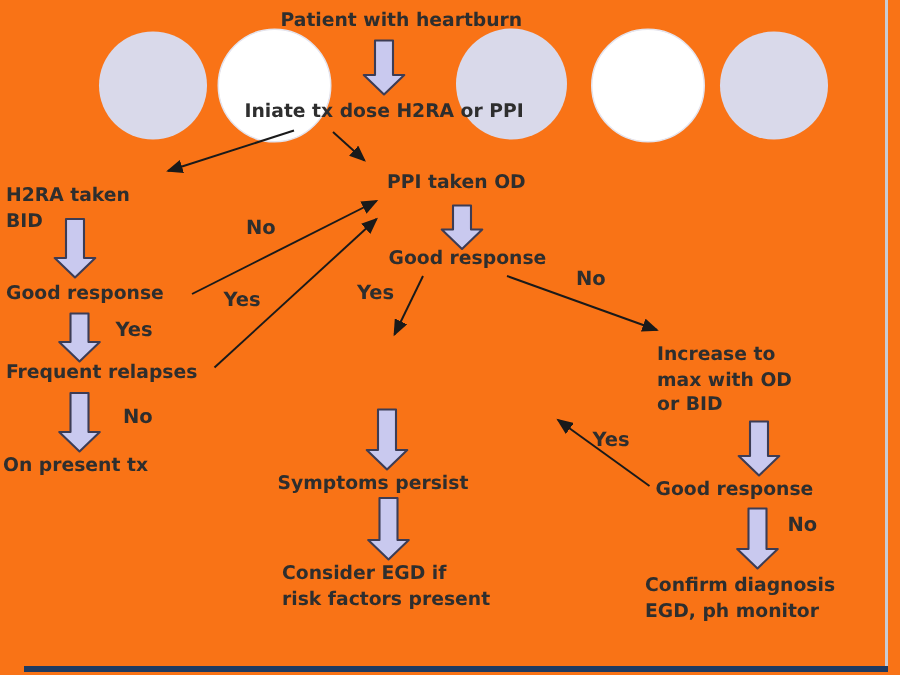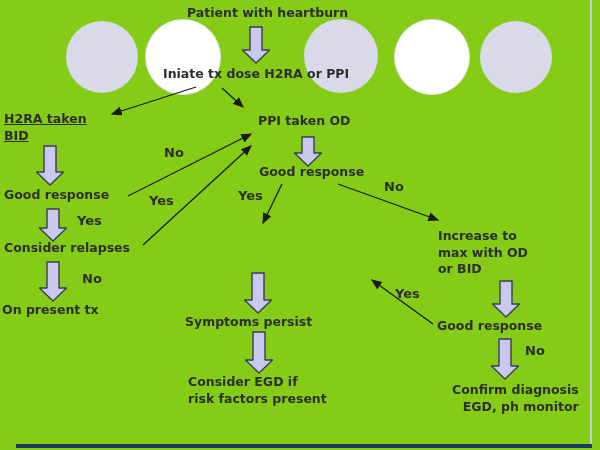--- a/index.html
+++ b/index.html
@@ -1,18 +1,18 @@
 <!DOCTYPE html>
 <html style="--circle-fill: #d9d9ea; --circle-outline: #e4e4ee; --block-arrow-fill: #c9c9ef; --block-arrow-stroke: #3c3c55; --thin-arrow: #1a1a1a; --text: #2e2e2e; --bottom-bar: #1f3a60; --right-border: #c9ccd6;"><head>
 <meta charset="utf-8">
 <style>
   html,body{margin:0;padding:0;background:#fff;}
   #stage{
     position:relative;width:600px;height:450px;overflow:hidden;
-    background:#84cc16;font-family:"DejaVu Sans",sans-serif;
+    background:#f97316;font-family:"DejaVu Sans",sans-serif;
   }
   .circle{position:absolute;border-radius:50%;z-index:1;}
   .circle.filled{background:var(--circle-fill);}
   .circle.outline{background:#fff;border:1px solid var(--circle-outline);}
   #arrow-layer{position:absolute;left:0;top:0;z-index:2;pointer-events:none;}
   .block-arrow{fill:var(--block-arrow-fill);stroke:var(--block-arrow-stroke);stroke-width:1.4;stroke-linejoin:round;}
   .thin{stroke:var(--thin-arrow);stroke-width:1.3;fill:none;}
   .arrowhead-fill{fill:var(--thin-arrow);}
   .txt{
     position:absolute;z-index:3;color:var(--text);
@@ -55,35 +55,35 @@
     <line class="thin" marker-end="url(#ah)" x1="222" y1="88" x2="243" y2="107"></line>
     <line class="thin" marker-end="url(#ah)" x1="128" y1="196" x2="251" y2="134"></line>
     <line class="thin" marker-end="url(#ah)" x1="143" y1="245" x2="251" y2="146"></line>
     <line class="thin" marker-end="url(#ah)" x1="282" y1="184" x2="263" y2="223"></line>
     <line class="thin" marker-end="url(#ah)" x1="338" y1="184" x2="438" y2="220"></line>
     <line class="thin" marker-end="url(#ah)" x1="433" y1="324" x2="372" y2="280"></line>
   </svg>
 
   <div class="txt" style="left:187px;top:5px;">Patient with heartburn</div>
   <div class="txt" style="left:163px;top:66px;">Iniate tx dose H2RA or PPI</div>
-  <div class="txt" style="left:4px;top:111px;text-decoration:underline;">H2RA taken
+  <div class="txt" style="left:4px;top:122px;">H2RA taken
 BID</div>
   <div class="txt" style="left:4px;top:187px;">Good response</div>
-  <div class="txt" style="left:4px;top:240px;">Consider relapses</div>
+  <div class="txt" style="left:4px;top:240px;">Frequent relapses</div>
   <div class="txt" style="left:2px;top:302px;">On present tx</div>
   <div class="txt" style="left:258px;top:113px;">PPI taken OD</div>
   <div class="txt" style="left:259px;top:164px;">Good response</div>
   <div class="txt" style="left:188px;top:374px;">Consider EGD if
 risk factors present</div>
   <div class="txt" style="left:185px;top:314px;">Symptoms persist</div>
   <div class="txt" style="left:438px;top:228px;">Increase to
 max with OD
 or BID</div>
   <div class="txt" style="left:437px;top:318px;">Good response</div>
-  <div class="txt" style="left:452px;top:382px;text-align:right;">Confirm diagnosis
+  <div class="txt" style="left:430px;top:382px;">Confirm diagnosis
 EGD, ph monitor</div>
 
   <div class="txt edge-label" style="left:77px;top:212px;">Yes</div>
   <div class="txt edge-label" style="left:82px;top:270px;">No</div>
   <div class="txt edge-label" style="left:164px;top:144px;">No</div>
   <div class="txt edge-label" style="left:149px;top:192px;">Yes</div>
   <div class="txt edge-label" style="left:238px;top:187px;">Yes</div>
   <div class="txt edge-label" style="left:384px;top:178px;">No</div>
   <div class="txt edge-label" style="left:395px;top:285px;">Yes</div>
   <div class="txt edge-label" style="left:525px;top:342px;">No</div>

